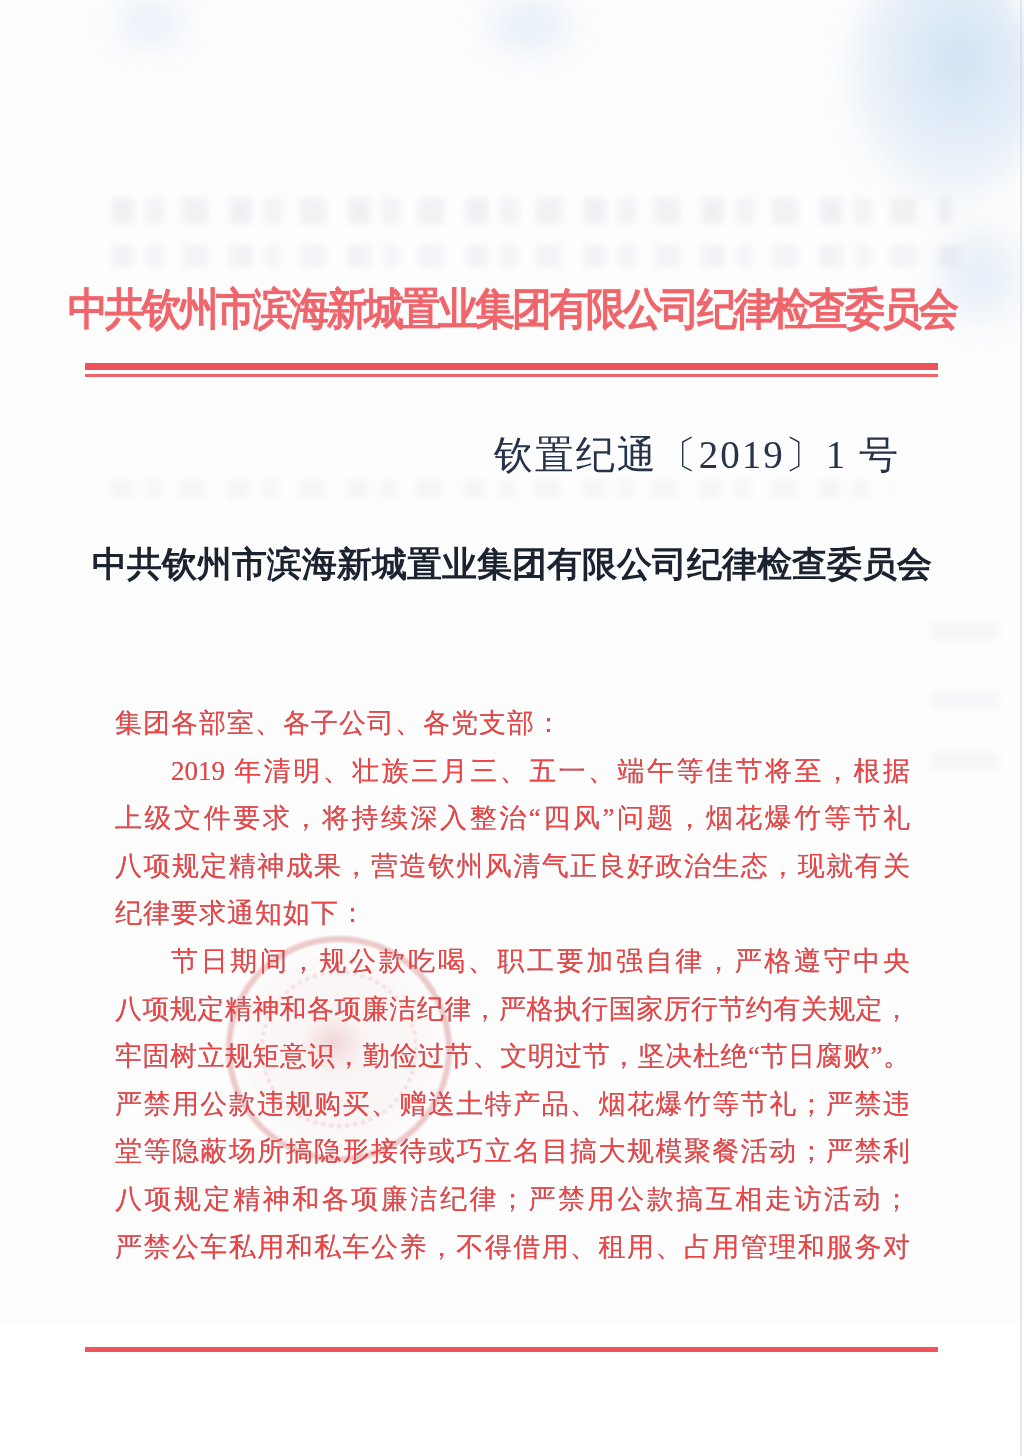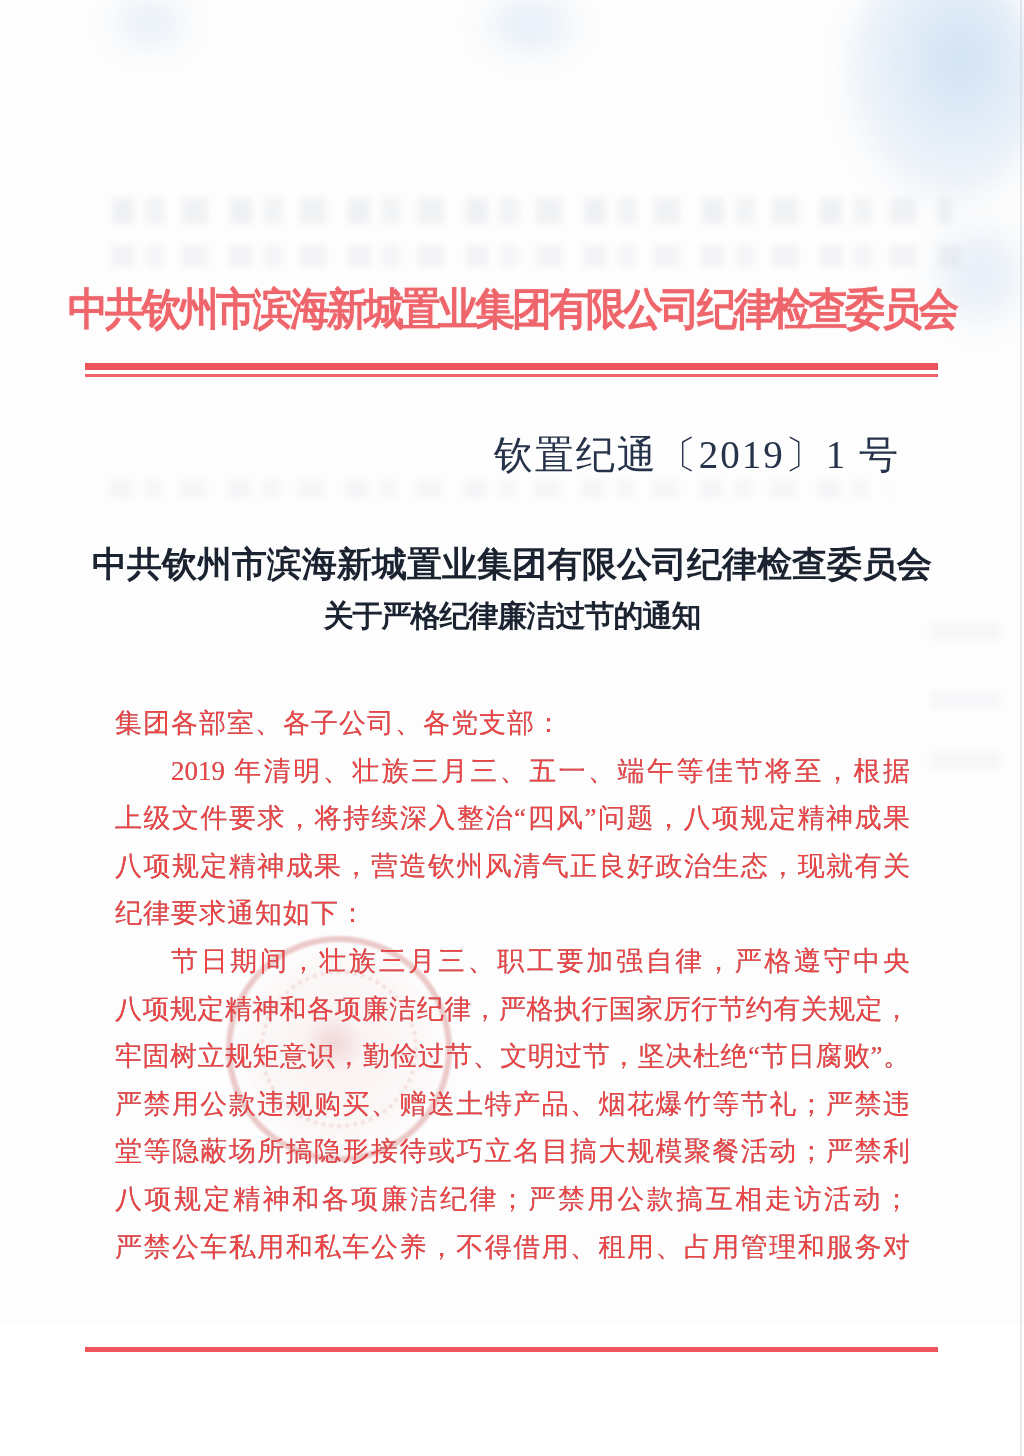--- a/index.html
+++ b/index.html
@@ -127,32 +127,31 @@
   <div class="artifact ghost-row g4"></div>
   <div class="artifact edge-line"></div>
 
   <div class="org-name">中共钦州市滨海新城置业集团有限公司纪律检查委员会</div>
   <div class="rule thick"></div>
   <div class="rule thin"></div>
 
   <div class="doc-number">钦置纪通〔2019〕1 号</div>
 
   <div class="title-line t1">中共钦州市滨海新城置业集团有限公司纪律检查委员会</div>
-  <div class="title-line t2">关于严格纪律廉洁过节的通知</div>
 
   <div class="seal"></div>
 
   <div class="body-text">
     <div class="line">集团各部室、各子公司、各党支部：</div>
     <div id="lines-container">
         <div class="line justify indent">2019 年清明、壮族三月三、五一、端午等佳节将至，根据</div>
-        <div class="line justify">上级文件要求，将持续深入整治“四风”问题，八项规定精神成果</div>
+        <div class="line justify">上级文件要求，将持续深入整治“四风”问题，烟花爆竹等节礼</div>
         <div class="line justify">八项规定精神成果，营造钦州风清气正良好政治生态，现就有关</div>
         <div class="line">纪律要求通知如下：</div>
-        <div class="line justify indent">节日期间，壮族三月三、职工要加强自律，严格遵守中央</div>
+        <div class="line justify indent">节日期间，规公款吃喝、职工要加强自律，严格遵守中央</div>
         <div class="line justify">八项规定精神和各项廉洁纪律，严格执行国家厉行节约有关规定，</div>
         <div class="line justify">牢固树立规矩意识，勤俭过节、文明过节，坚决杜绝“节日腐败”。</div>
         <div class="line justify">严禁用公款违规购买、赠送土特产品、烟花爆竹等节礼；严禁违</div>
         <div class="line justify">堂等隐蔽场所搞隐形接待或巧立名目搞大规模聚餐活动；严禁利</div>
         <div class="line justify">八项规定精神和各项廉洁纪律；严禁用公款搞互相走访活动；</div>
         <div class="line justify">严禁公车私用和私车公养，不得借用、租用、占用管理和服务对</div>
       </div>
   </div>
 
   <div class="rule bottom"></div>

